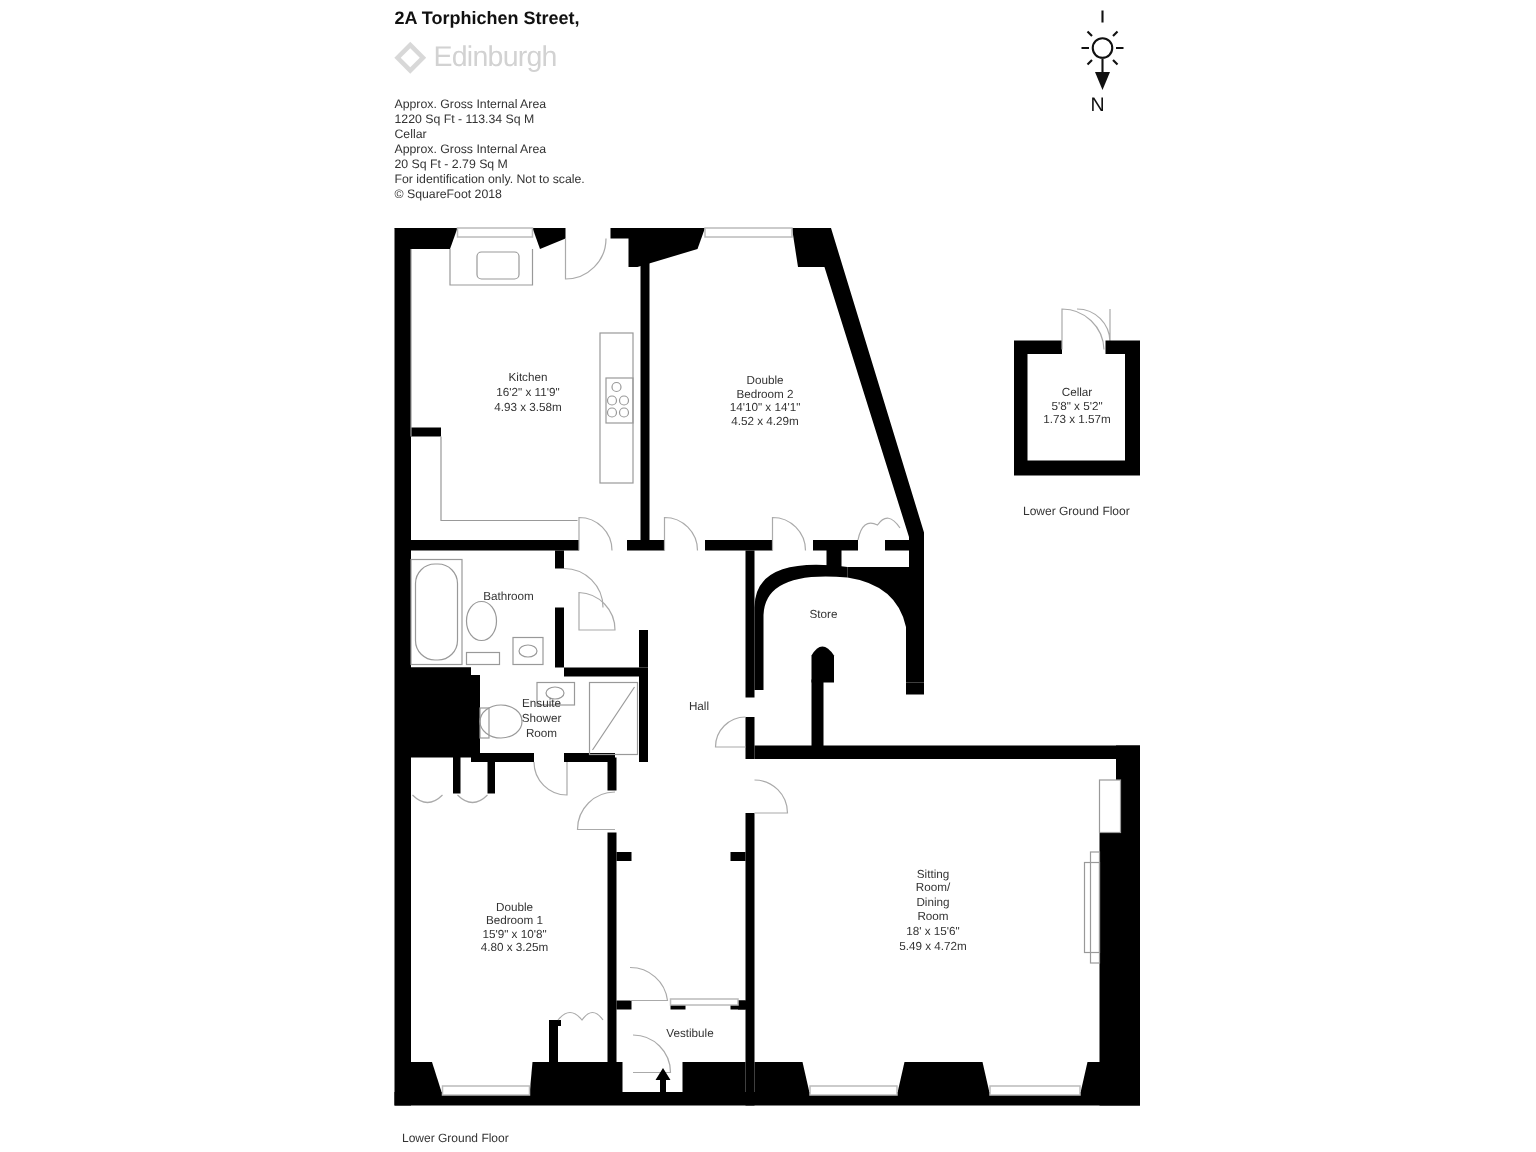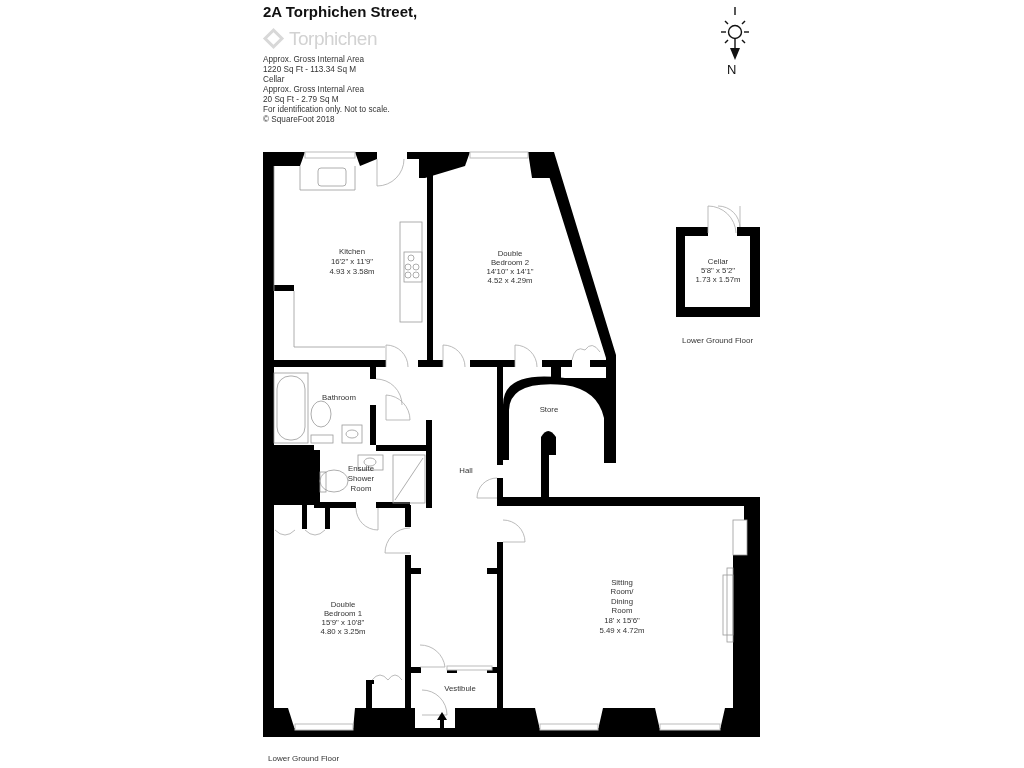--- a/index.html
+++ b/index.html
@@ -1,40 +1,40 @@
 <!DOCTYPE html>
 <html><head>
 <meta charset="utf-8">
 <style>
   html, body { margin:0; padding:0; background:#ffffff; }
   body { width:1024px; height:768px; position:relative; overflow:hidden; font-family:"Liberation Sans", sans-serif; color:#222; }
   .header { position:absolute; left:263px; top:4px; width:200px; }
-  .addr { font-size:15px; font-weight:bold; line-height:16px; color:#111; }
+  .addr { font-size:12px; font-weight:bold; line-height:16px; color:#111; }
   .logo { display:flex; align-items:center; margin-top:5px; height:28px; }
   .logo-mark { width:22px; height:22px; position:relative; margin-right:4px; }
   .logo-mark .d1 { position:absolute; left:3px; top:3px; width:15px; height:15px; border:3px solid #d8d8d8; transform:rotate(45deg); box-sizing:border-box; }
   .logo-text { font-size:19px; color:#d2d2d2; letter-spacing:-0.5px; }
-  .info { margin-top:2px; font-size:8.2px; line-height:10px; color:#333; }
+  .info { margin-top:12px; font-size:8.2px; line-height:10px; color:#333; }
   .info div { white-space:nowrap; }
   .compass { position:absolute; left:713px; top:2px; width:44px; height:80px; }
   .compass-n { position:absolute; left:727px; top:62px; font-size:13px; color:#111; }
   svg.plan { position:absolute; left:0; top:0; }
   .lbl { font-size:7.8px; fill:#333; font-family:"Liberation Sans", sans-serif; }
   .floor-lbl { position:absolute; font-size:8px; color:#333; }
 </style>
 </head>
 <body>
 
 <div class="header">
   <div class="addr">2A Torphichen Street,</div>
   <div class="logo">
     <div class="logo-mark">
         <div class="d1"></div>
       </div>
-    <span class="logo-text">Torphichen</span>
+    <span class="logo-text">Edinburgh</span>
   </div>
   <div class="info">
     <div>Approx. Gross Internal Area</div>
     <div>1220 Sq Ft  -  113.34 Sq M</div>
     <div>Cellar</div>
     <div>Approx. Gross Internal Area</div>
     <div>20 Sq Ft  -  2.79 Sq M</div>
     <div>For identification only. Not to scale.</div>
     <div>© SquareFoot 2018</div>
   </div>

